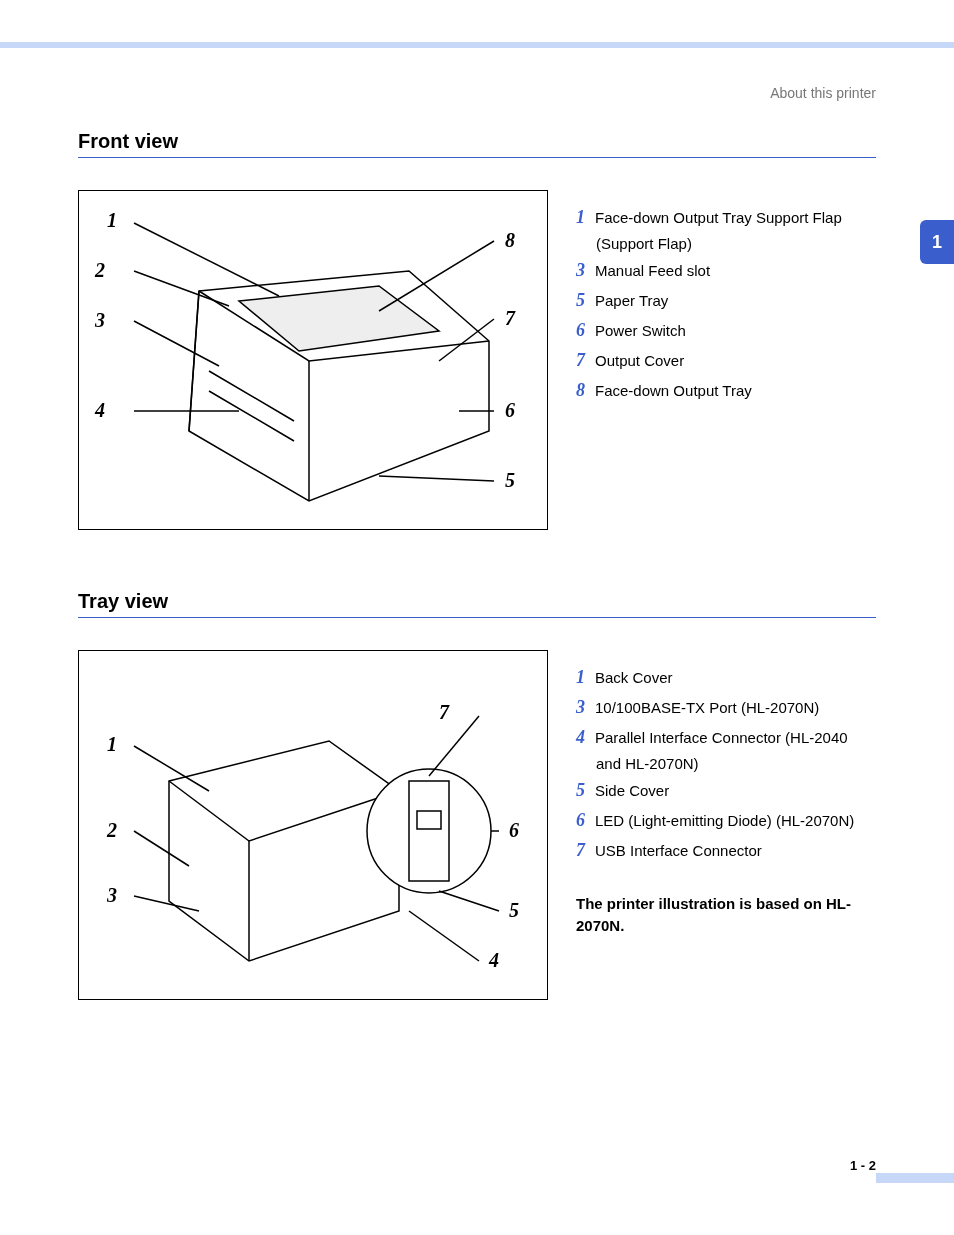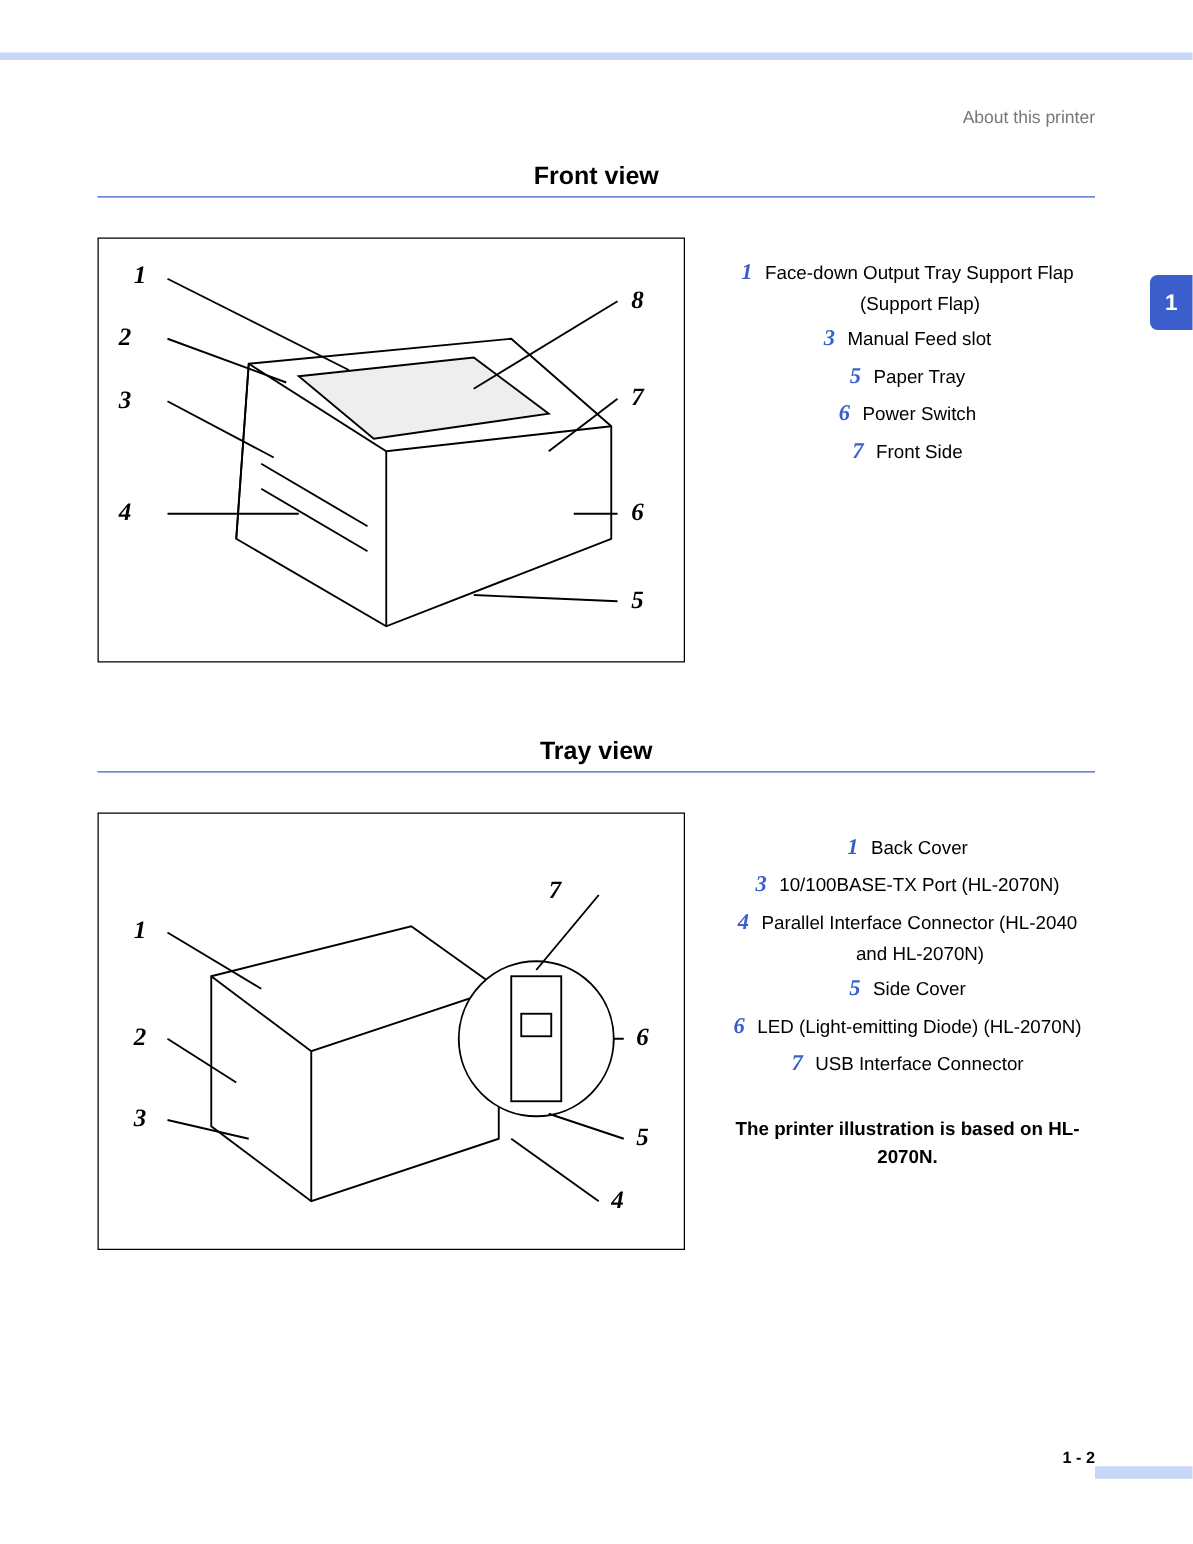--- a/index.html
+++ b/index.html
@@ -36,21 +36,20 @@
   .section-heading {
     font-size: 20px;
     font-weight: bold;
     color: #000;
     padding-bottom: 4px;
     border-bottom: 1px solid #3a5fcd;
     margin-bottom: 32px;
   }
   .section {
     margin-bottom: 60px;
-    text-align: center;
   }
   .section-body {
     display: flex;
     gap: 28px;
     align-items: flex-start;
   }
   .diagram-box {
     border: 1.5px solid #000;
     background: #fff;
     position: relative;
@@ -163,21 +162,22 @@
         <span class="callout-num" style="left:426px; top:278px;">5</span>
         <span class="callout-num" style="left:426px; top:208px;">6</span>
         <span class="callout-num" style="left:426px; top:116px;">7</span>
         <span class="callout-num" style="left:426px; top:38px;">8</span>
       </div>
       <div class="legend">
         <div class="legend-item"><span class="legend-num">1</span><span>Face-down Output Tray Support Flap (Support Flap)</span></div>
         <div class="legend-item"><span class="legend-num">3</span><span>Manual Feed slot</span></div>
         <div class="legend-item"><span class="legend-num">5</span><span>Paper Tray</span></div>
         <div class="legend-item"><span class="legend-num">6</span><span>Power Switch</span></div>
-        <div class="legend-item"><span class="legend-num">7</span><span>Front Side</span></div>
+        <div class="legend-item"><span class="legend-num">7</span><span>Output Cover</span></div>
+        <div class="legend-item"><span class="legend-num">8</span><span>Face-down Output Tray</span></div>
       </div>
     </div>
   </div>
 
   <div class="section">
     <h2 class="section-heading">Tray view</h2>
     <div class="section-body">
       <div class="diagram-box back-diagram">
         <svg class="printer-svg" width="470" height="350" viewBox="0 0 470 350">
           <g stroke="#000" stroke-width="1.5" fill="none">

